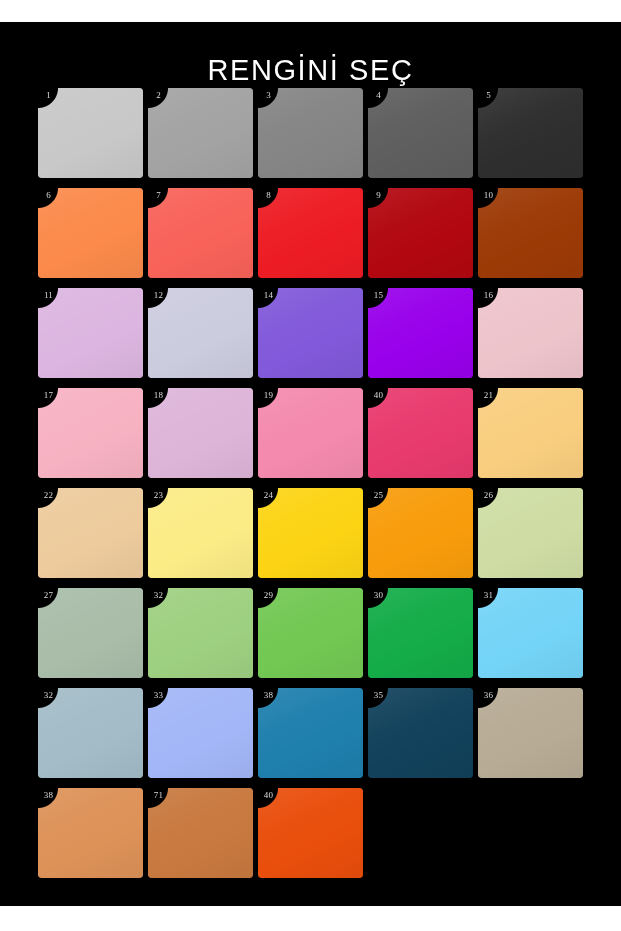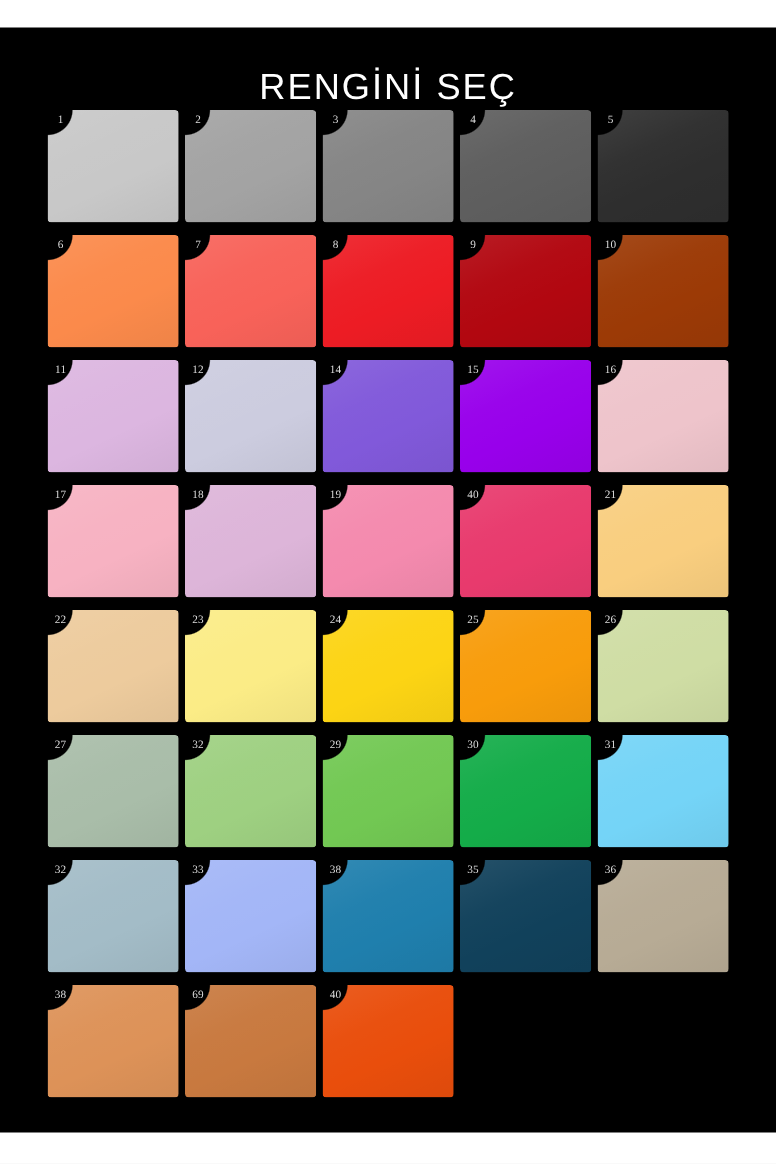--- a/index.html
+++ b/index.html
@@ -261,21 +261,21 @@
         <div class="swatch">
           <div class="swatch-chip" style="background-color: rgb(183, 171, 149);"></div>
           <div class="swatch-number">36</div>
         </div>
         <div class="swatch">
           <div class="swatch-chip" style="background-color: rgb(221, 146, 88);"></div>
           <div class="swatch-number">38</div>
         </div>
         <div class="swatch">
           <div class="swatch-chip" style="background-color: rgb(200, 121, 63);"></div>
-          <div class="swatch-number">69</div>
+          <div class="swatch-number">71</div>
         </div>
         <div class="swatch">
           <div class="swatch-chip" style="background-color: rgb(233, 78, 12);"></div>
           <div class="swatch-number">40</div>
         </div>
       </div>
 
   </div>
 
 </div>

